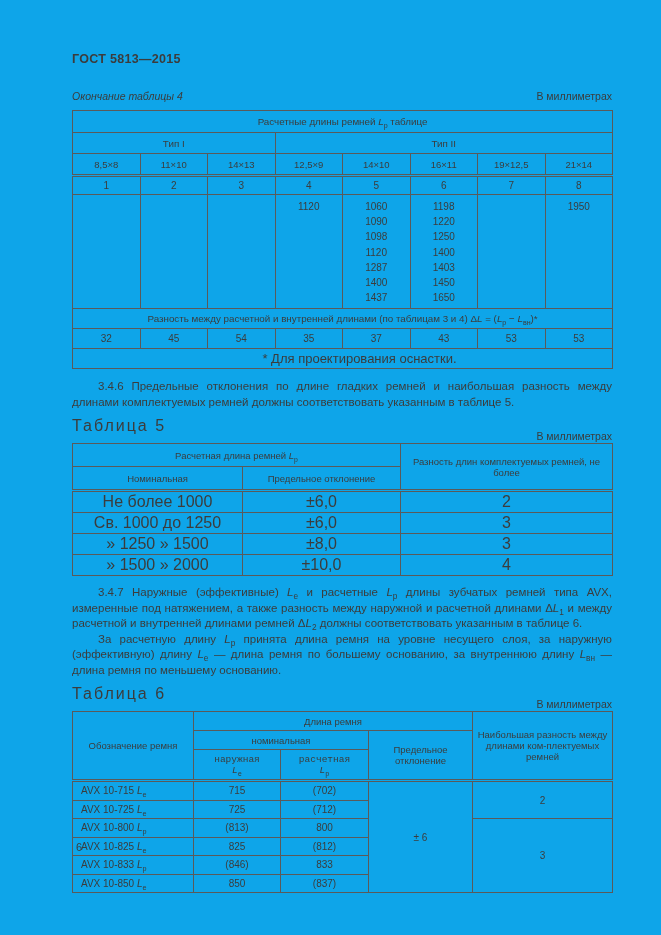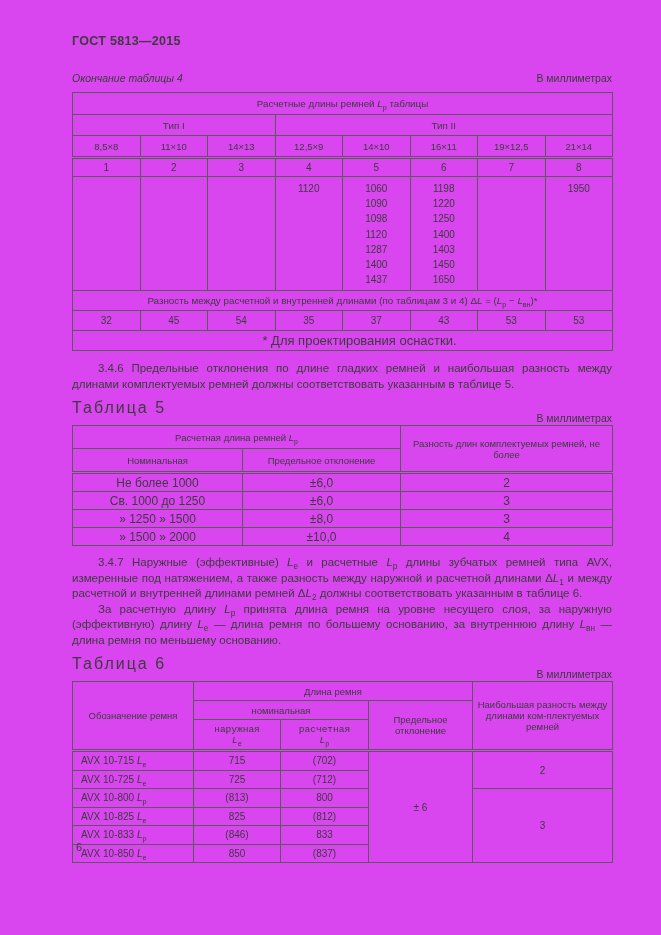--- a/index.html
+++ b/index.html
@@ -1,23 +1,23 @@
 <!DOCTYPE html>
 <html><head>
 <meta charset="utf-8">
 <style>
   html,body{margin:0;padding:0;background:#fff;}
   .page{
     position:relative;
     width:661px;height:935px;
-    background:#d946ef;
+    background:#0ea5e9;
     font-family:"Liberation Sans","DejaVu Sans",sans-serif;
     color:#3c3c3c;
     box-sizing:border-box;
-    padding:34px 49px 0 72px;
+    padding:52px 49px 0 72px;
     overflow:hidden;
   }
   .it{font-style:italic;}
   sub{font-size:0.72em;line-height:0;}
   .doc-title{font-size:12.5px;font-weight:bold;letter-spacing:0.3px;height:16px;}
   .caption-row{display:flex;justify-content:space-between;align-items:center;margin-top:21px;height:14px;font-size:10.5px;}
   .caption-italic{font-style:italic;}
   .units{font-size:10.5px;}
   table{border-collapse:collapse;table-layout:fixed;width:540px;border:1.5px solid #454545;}
   td{border:1px solid #5a5a5a;text-align:center;vertical-align:middle;padding:1px 2px;overflow:hidden;}
@@ -32,21 +32,21 @@
   .t4 .rowdiff td{height:17px;font-size:9.8px;}
   .t4 .rowdiffv td{height:17px;font-size:10px;}
   .t4 .rowfoot td{height:17px;font-size:13px;text-align:center;padding-left:36px;margin-top:33px;}
   
   .para{width:540px;margin:10px 0 0 0;font-size:11.5px;line-height:15.5px;text-align:justify;text-indent:26px;}
   .tlabel-row{margin-top:7px;height:13px;font-size:16px;letter-spacing:2px;}
   .units-row{text-align:right;height:13px;font-size:10.5px;margin-top:0px;}
   
   .t5 .h1 td{height:20px;font-size:9.5px;}
   .t5 .h2 td{height:20px;font-size:9.5px;}
-  .t5 .dr td{height:15px;font-size:12px;}
+  .t5 .dr td{height:15px;font-size:16px;}
   
   .t6 .h td{font-size:9.5px;text-align:center;}
   .t6 .h1 td{height:16px;}
   .t6 .h2 td{height:16px;}
   .t6 .h3 td{height:27px;white-space:pre-line;line-height:11px;font-family:Liberation Mono, monospace;}
   .t6 .dr td{height:15.5px;font-size:10px;}
   .t6 .name{text-align:left;padding-left:8px;}
   .page-number{position:absolute;left:76px;top:841px;font-size:11px;}
 </style>
 </head>
@@ -67,21 +67,21 @@
         <col style="width:67.5px">
         <col style="width:67.5px">
         <col style="width:67.5px">
       <col style="width:67.5px">
         <col style="width:67.5px">
         <col style="width:67.5px">
         <col style="width:67.5px">
     </colgroup>
     <tbody>
         <tr class="rowtitle">
-      <td colspan="8"><span>Расчетные длины ремней </span><span class="it">L</span><sub>p</sub><span> таблицы</span></td>
+      <td colspan="8"><span>Расчетные длины ремней </span><span class="it">L</span><sub>p</sub><span> таблице</span></td>
     </tr>
     <tr class="rowtypes">
       <td colspan="3">Тип I</td>
       <td colspan="5">Тип II</td>
     </tr>
     <tr class="rowsizes">
       <td>8,5×8</td>
       <td>11×10</td>
       <td>14×13</td>
       <td>12,5×9</td>

